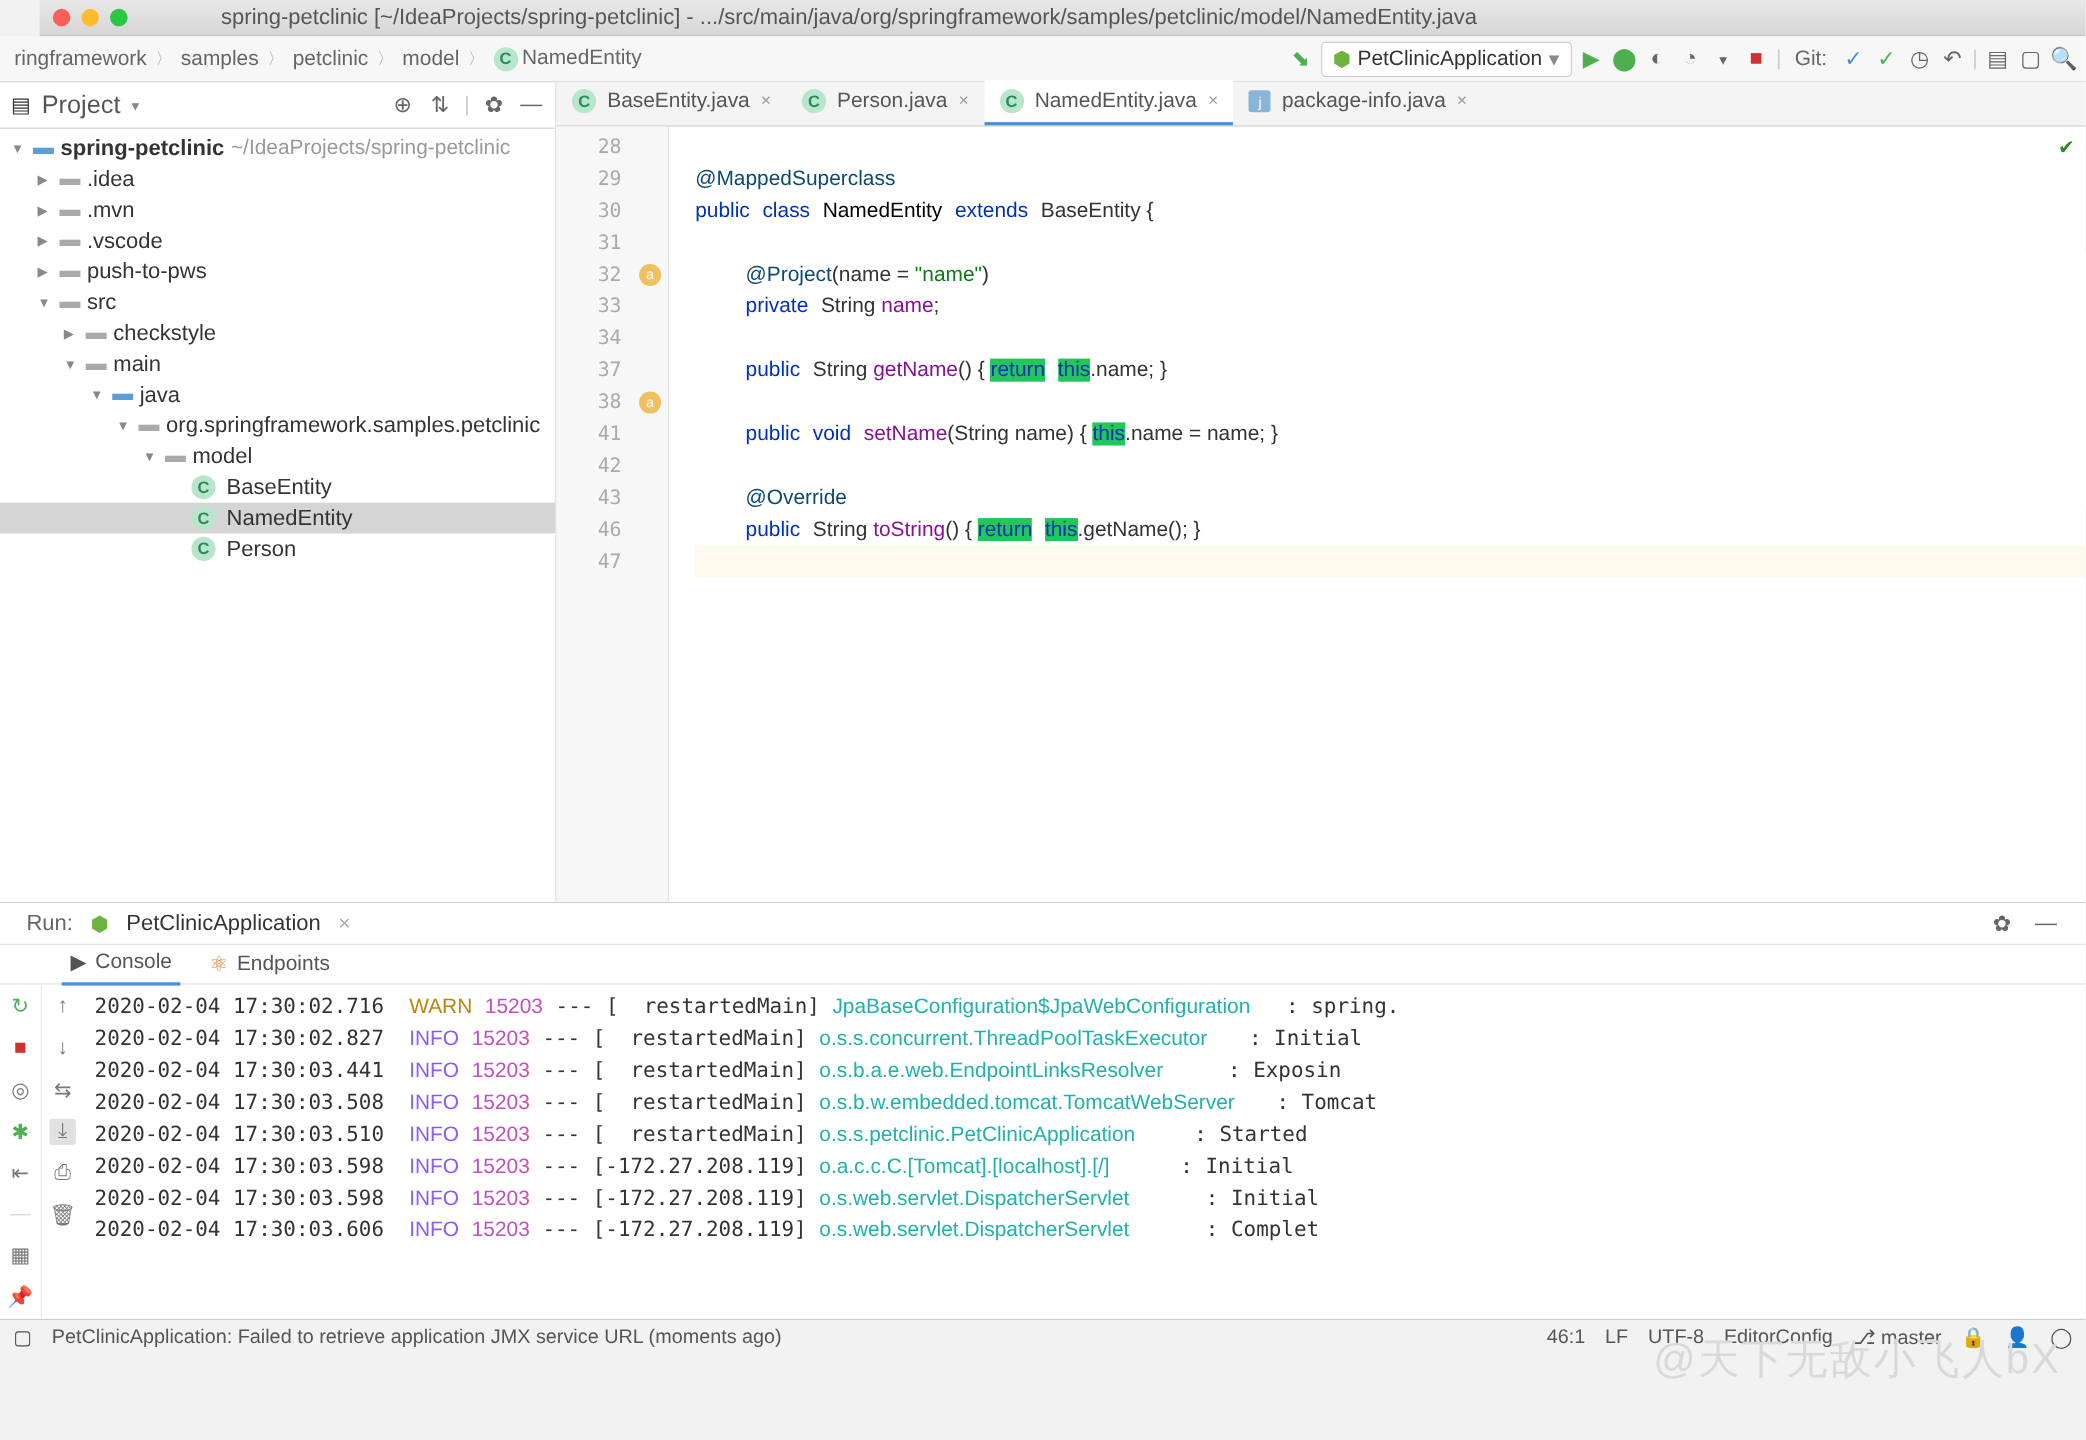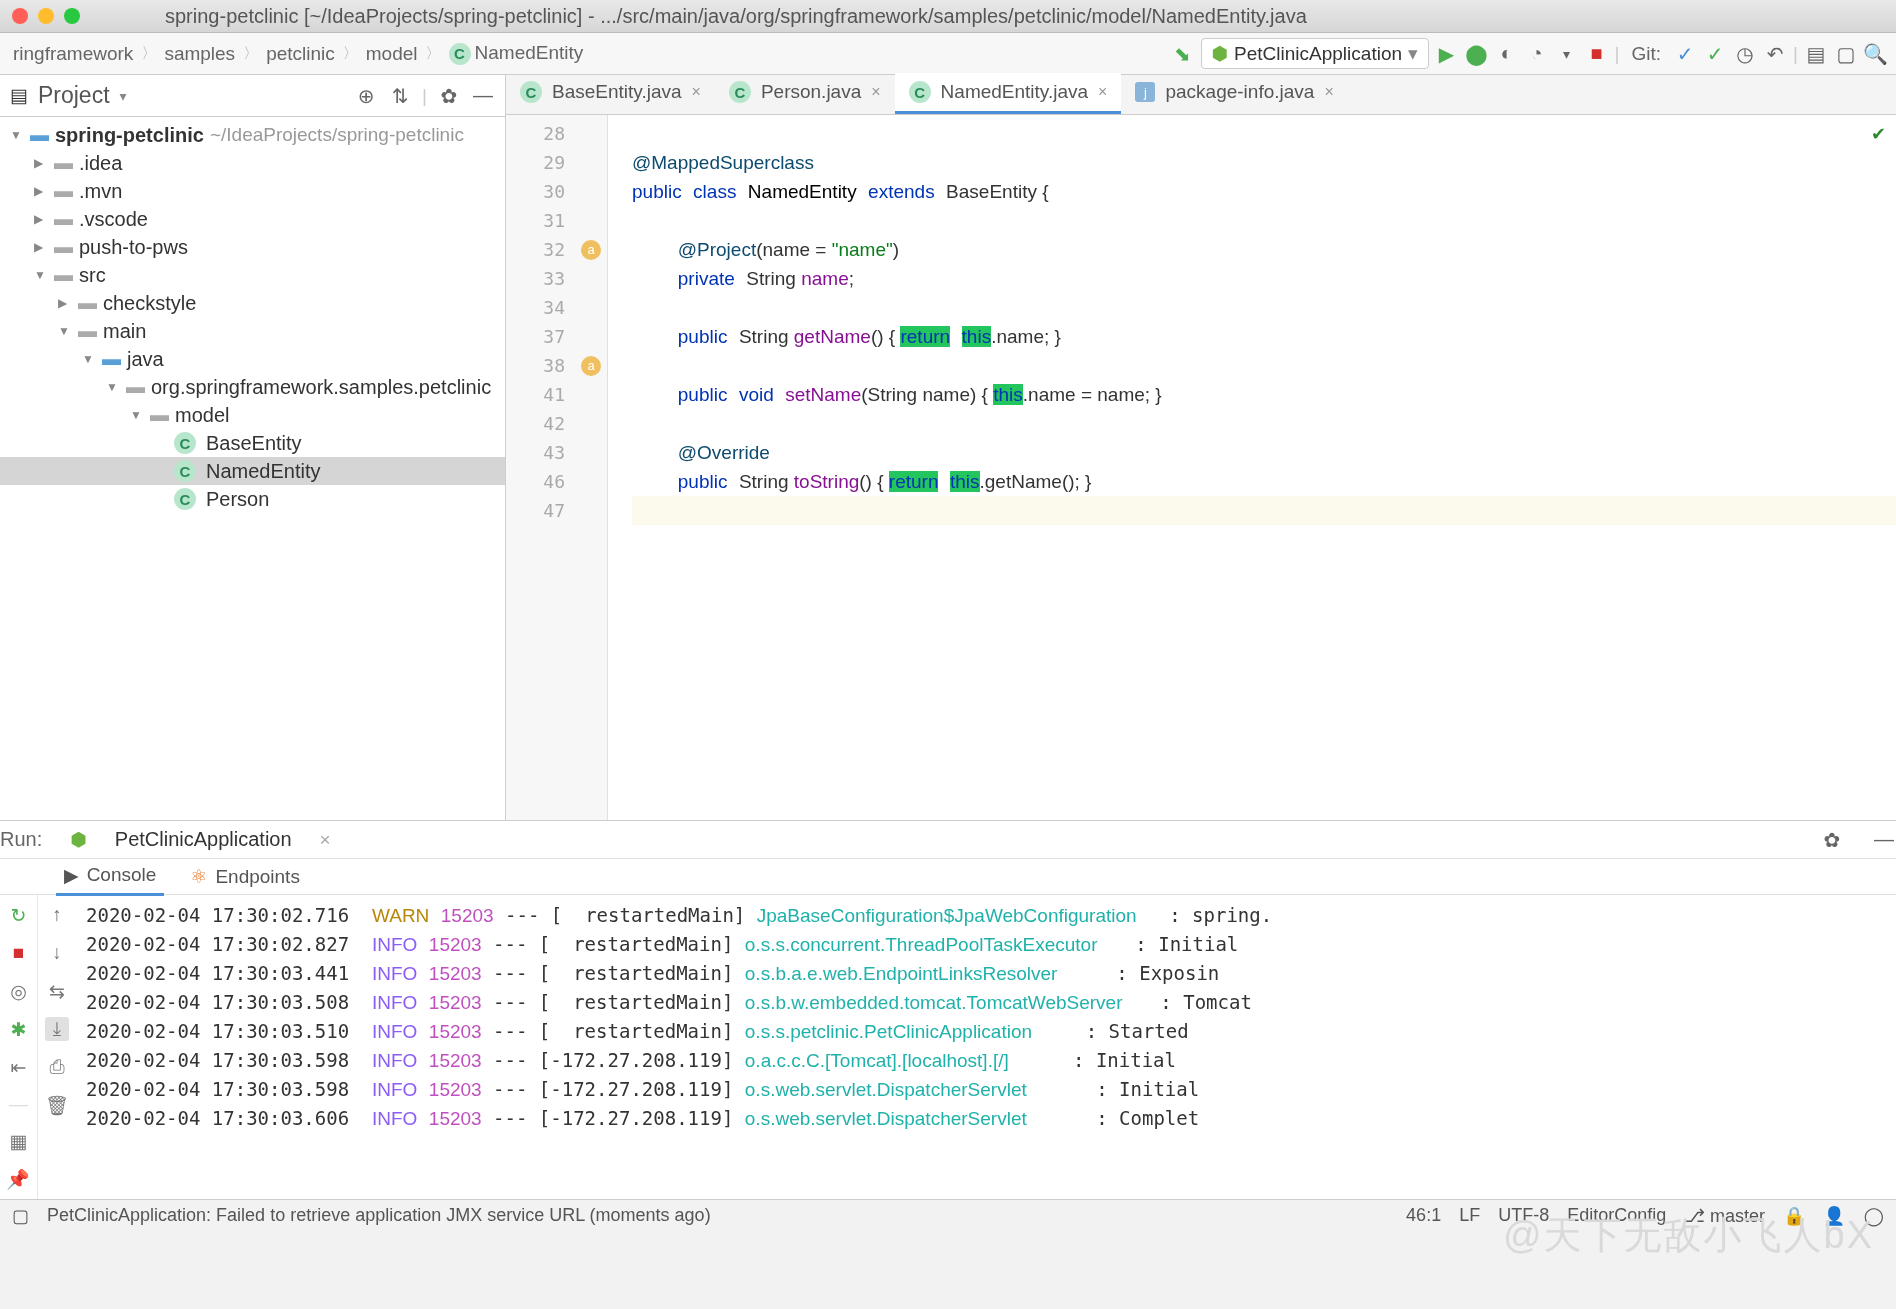--- a/index.html
+++ b/index.html
@@ -1,17 +1,17 @@
 <!DOCTYPE html>
 <html><head>
 <meta charset="utf-8">
 <style>
 * { margin:0; padding:0; box-sizing:border-box; font-family:-apple-system,"Helvetica Neue",Arial,sans-serif; }
 body { width:1896px; height:1309px; background:#f2f2f2; overflow:hidden; font-size:19px; color:#333; }
-.titlebar { height:33px; background:linear-gradient(#e8e8e8,#d6d6d6); display:flex; align-items:center; padding:0 12px; border-bottom:1px solid #bbb; }
+.titlebar { height:33px; background:linear-gradient(#e8e8e8,#d6d6d6); display:flex; align-items:center; padding:0 12px; border-bottom:1px solid #bbb;margin-left:36px; }
 .traffic { display:flex; gap:10px; }
 .dot { width:16px; height:16px; border-radius:50%; }
 .dr { background:#ff5f57; } .dy { background:#ffbd2e; } .dg { background:#28c840; }
 .titlebar-title { flex:1; text-align:left; padding-left:85px; color:#555; font-size:20px; }
 .navbar { height:42px; background:#f7f7f7; border-bottom:1px solid #cdcdcd; display:flex; align-items:center; padding:0 8px; gap:6px; }
 .crumbs { display:flex; align-items:center; gap:3px; font-size:19px; color:#666; }
 .crumb { padding:2px 5px; cursor:pointer; }
 .chev { color:#aaa; font-size:15px; }
 .class-icon { display:inline-flex; width:22px; height:22px; border-radius:50%; background:#b8e6cc; color:#2a8b5a; align-items:center; justify-content:center; font-size:15px; font-weight:bold; margin-right:4px; }
 .nav-spacer { flex:1; }
@@ -39,21 +39,21 @@
 .editor-body { flex:1; display:flex; position:relative; }
 .gutter { width:102px; background:#f7f7f7; border-right:1px solid #e0e0e0; padding-top:4px; }
 .gline { height:29px; display:flex; align-items:center; justify-content:flex-end; padding-right:42px; color:#aaa; font-family:Menlo,monospace; font-size:18px; position:relative; }
 .g-ann { position:absolute; right:6px; width:20px; height:20px; border-radius:50%; background:#f0c060; color:#fff; font-size:13px; display:flex; align-items:center; justify-content:center; }
 .code { flex:1; padding:4px 0 0 24px; font-family:Menlo,monospace; font-size:19px; line-height:29px; white-space:pre; }
 .kw { color:#0033b3; } .ann { color:#0c4a6e; } .str { color:#067d17; } .typ { color:#000; } .fld { color:#871094; }
 .hl { background:#22c55e; }
 .curline { background:#fcfaed; display:block; width:100%; }
 .ok-mark { position:absolute; top:8px; right:10px; color:#2a8b2a; font-size:18px; }
 .run-panel { border-top:1px solid #cdcdcd; background:#fff; }
-.run-head { height:38px; display:flex; align-items:center; padding:0 0; gap:28px; border-bottom:1px solid #e0e0e0; }
+.run-head { height:38px; display:flex; align-items:center; padding:0 24px; gap:16px; border-bottom:1px solid #e0e0e0; }
 .run-lbl { color:#666; font-size:20px; }
 .run-app { color:#333; font-size:20px; }
 .rh-spacer { flex:1; }
 .run-tabs { height:36px; display:flex; align-items:center; gap:18px; padding-left:56px; border-bottom:1px solid #e0e0e0; }
 .rtab { display:flex; align-items:center; gap:8px; font-size:19px; color:#555; padding:6px 8px; cursor:pointer; }
 .rtab.active { border-bottom:3px solid #4a90d9; }
 .run-body { display:flex; }
 .run-tools-l, .run-tools-r { width:38px; padding:8px 0; display:flex; flex-direction:column; align-items:center; gap:14px; }
 .run-tools-l { border-right:1px solid #e8e8e8; }
 .rt-ic { width:24px; height:24px; color:#777; cursor:pointer; display:flex; align-items:center; justify-content:center; font-size:19px; }

